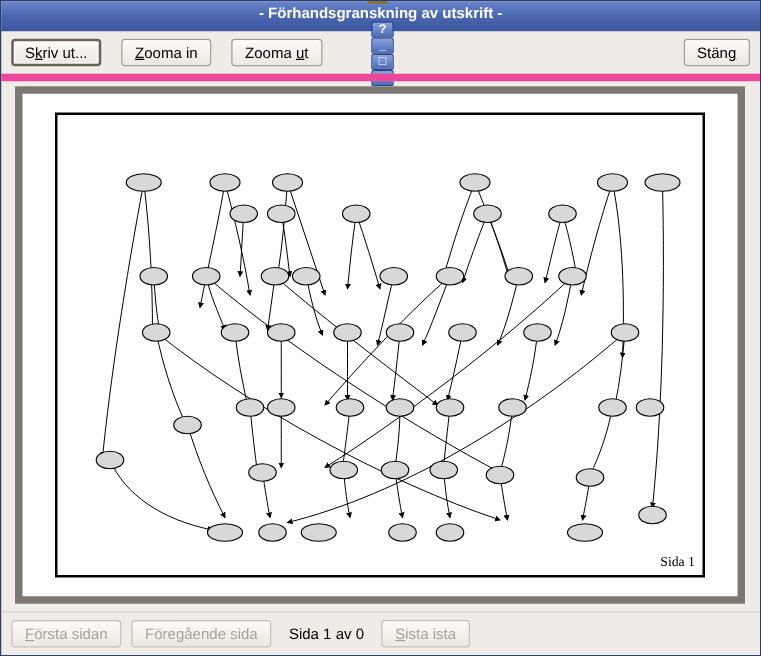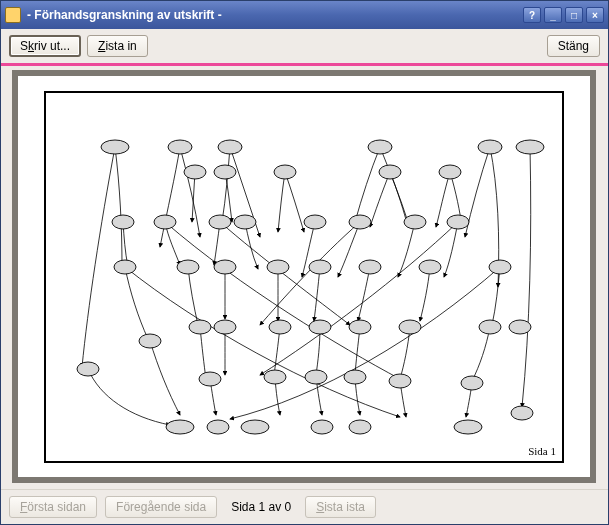--- a/index.html
+++ b/index.html
@@ -19,24 +19,25 @@
     background: #efebe7;
     border: 1px solid #2a3f6b;
     display: flex;
     flex-direction: column;
   }
   .titlebar {
     height: 24px;
     background: linear-gradient(to bottom, #6a85c9 0%, #4a67af 50%, #3b569c 100%);
     display: flex;
     align-items: center;
-    padding: 14px 4px;
+    padding: 0 4px;
     color: #fff;
     font-weight: bold;
     font-size: 12px;
+    flex-direction: column;
   }
   .titlebar .app-icon {
     width: 16px; height: 16px;
     margin-right: 6px;
     background: #ffd36b;
     border: 1px solid #8a6d1f;
     border-radius: 2px;
   }
   .titlebar .title { flex: 1; }
   .titlebar .winbtn {
@@ -49,22 +50,22 @@
     align-items: center;
     justify-content: center;
     color: #fff;
     font-weight: bold;
     font-size: 10px;
     cursor: pointer;
   }
   .toolbar {
     padding: 6px 8px;
     display: flex;
-    gap: 6px;
-    border-bottom: 3px solid #ec4899;
+    gap: 16px;
+    border-bottom: 6px solid #ec4899;
   }
   .toolbar .spacer { flex: 1; }
   .btn {
     background: linear-gradient(to bottom, #fdfbf8, #ece8e1);
     border: 1px solid #a79f93;
     border-radius: 3px;
     padding: 3px 10px;
     font-size: 12px;
     color: #000;
     cursor: pointer;
@@ -139,21 +140,22 @@
     <div class="winbtn">
         <span>□</span>
       </div>
     <div class="winbtn">
         <span>×</span>
       </div>
   </div>
 
   <div class="toolbar">
     <button class="btn primary"><span>S</span><span class="u">k</span><span>riv ut...</span></button>
-    <button class="btn"><span></span><span class="u">Z</span><span>ista in</span></button>
+    <button class="btn"><span></span><span class="u">Z</span><span>ooma in</span></button>
+    <button class="btn"><span>Zooma </span><span class="u">u</span><span>t</span></button>
     <div class="spacer"></div>
     <button class="btn"><span>Stän</span><span class="u">g</span><span></span></button>
   </div>
 
   <div class="preview-area">
     <div class="page">
       <svg class="graph-svg" viewBox="0 0 492 340">
         <defs>
           <marker id="arr" markerWidth="6" markerHeight="6" refX="5" refY="3" orient="auto">
             <path d="M0,0 L6,3 L0,6 Z" fill="#000"></path>

